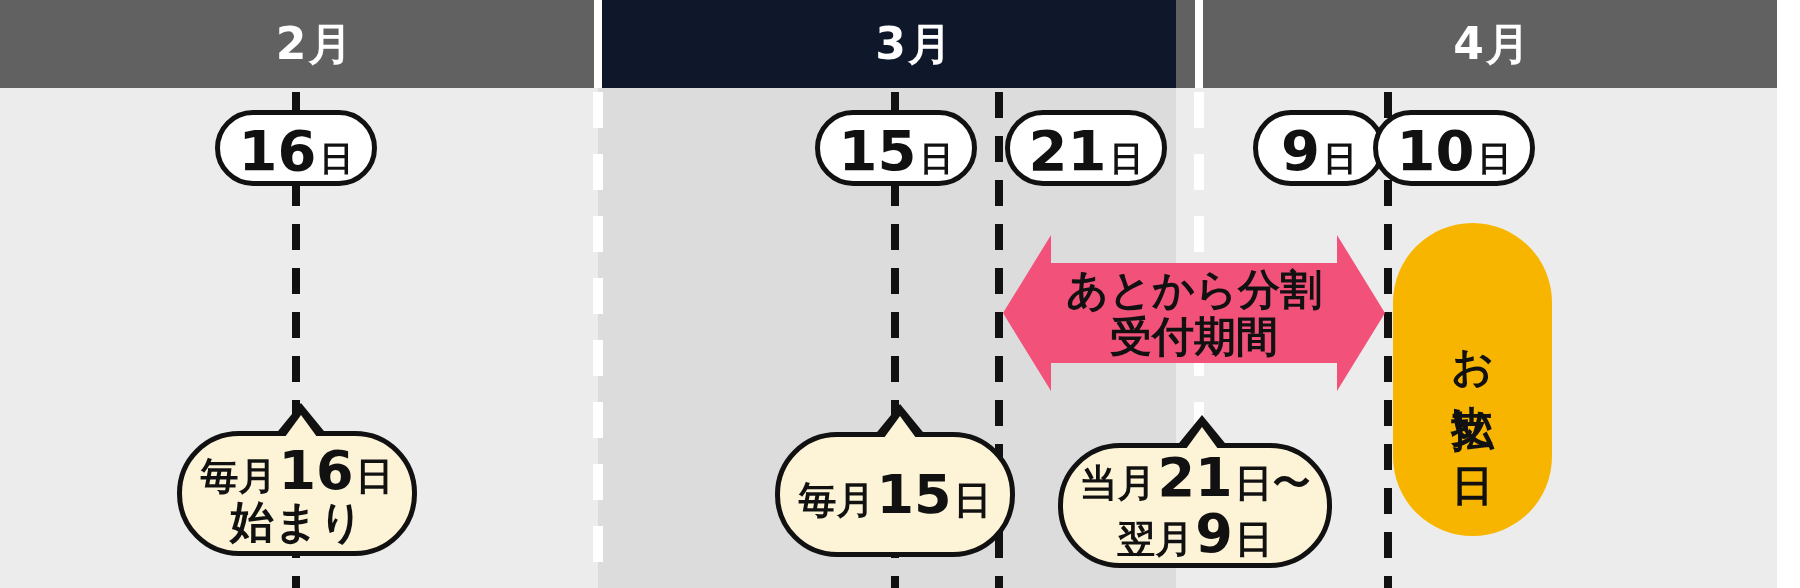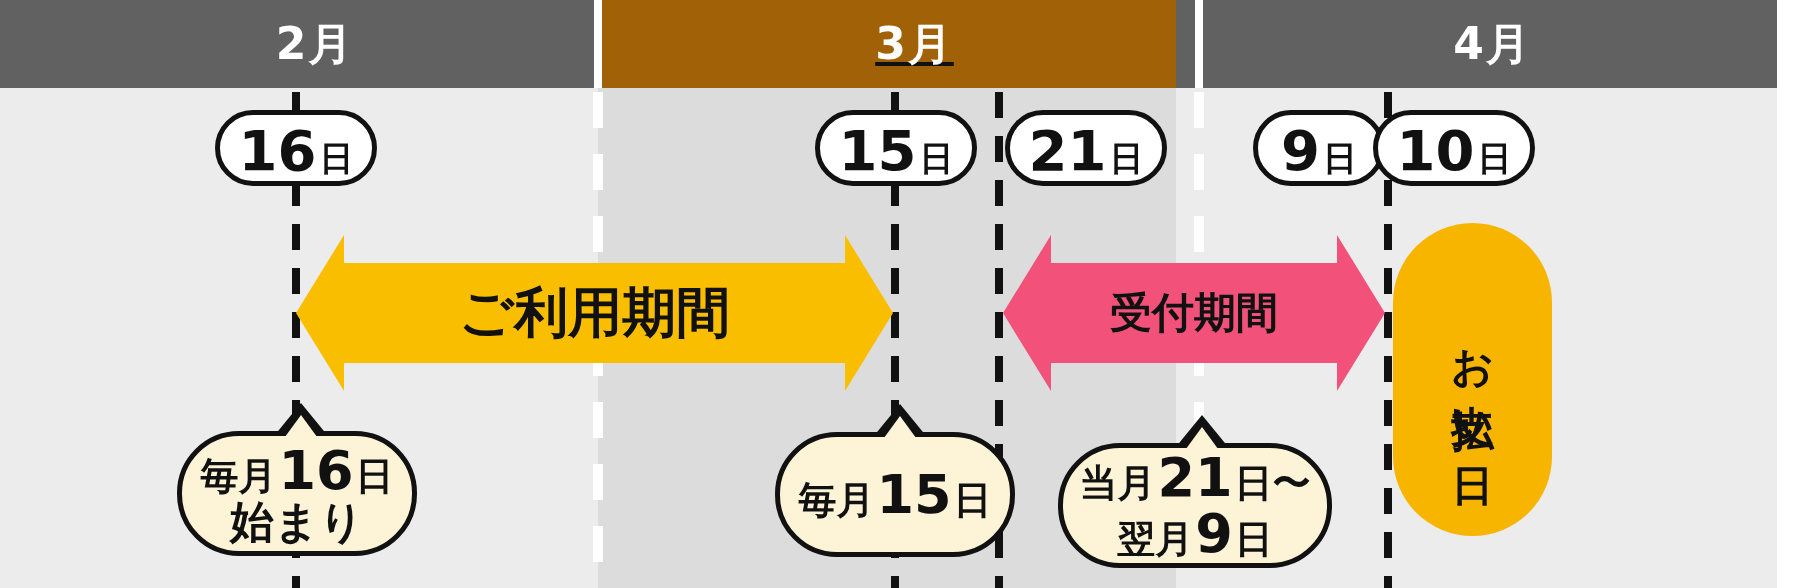--- a/index.html
+++ b/index.html
@@ -6,21 +6,21 @@
   .stage{
     position:relative;width:1800px;height:588px;overflow:hidden;
     font-family:"DejaVu Sans","Liberation Sans",sans-serif;color:#111;
   }
   
   .col{position:absolute;top:0;height:588px;}
   .col-light{background:#ececec;}
   .col-mid{background:#dcdcdc;}
   .hdr{position:absolute;top:0;left:0;right:0;height:88px;display:flex;align-items:center;justify-content:center;}
   .hdr-gray{background:#616161;}
-  .hdr-black{background:#a16207;text-decoration:underline;}
+  .hdr-black{background:#0f172a;}
   .hdr span{color:#ffffff;font-size:44px;font-weight:800;letter-spacing:2px;margin-left:32px;}
   
   .wsep{position:absolute;top:0;width:8px;height:88px;background:#ffffff;}
   .wdash{position:absolute;top:92px;bottom:0;width:10px;
     background:repeating-linear-gradient(180deg,#ffffff 0 36px,transparent 36px 62px);}
   
   .kdash{position:absolute;top:92px;bottom:0;width:8px;
     background:repeating-linear-gradient(180deg,#111 0 26px,transparent 26px 44px);}
   
   .pill{
@@ -94,32 +94,27 @@
   <div class="wsep" style="left:594px;"></div>
   <div class="wsep" style="left:1195px;"></div>
   <div class="wdash" style="left:593px;"></div>
   <div class="wdash" style="left:1194px;"></div>
 
   <div class="kdash" style="left:292px;"></div>
   <div class="kdash" style="left:891px;"></div>
   <div class="kdash" style="left:995px;"></div>
   <div class="kdash" style="left:1384px;"></div>
 
-  <div class="arrow" style="left:296px;width:597px;">
-    <svg width="597" height="156" viewBox="0 0 597 156">
-      <polygon class="fill-amber" points="0,78 48,0 48,28 549,28 549,0 597,78 549,156 549,128 48,128 48,156"></polygon>
-    </svg>
-    <div class="alabel alabel-big">ご利用期間</div>
-  </div>
 
   <div class="arrow" style="left:1003px;width:382px;">
     <svg width="382" height="156" viewBox="0 0 382 156">
       <polygon class="fill-pink" points="0,78 48,0 48,28 334,28 334,0 382,78 334,156 334,128 48,128 48,156"></polygon>
     </svg>
     <div class="alabel alabel-two">
+      <span>あとから分割</span>
       <span>受付期間</span>
     </div>
   </div>
 
   <div class="capsule">
     <span>お支払い日</span>
   </div>
 
   <div class="pill" style="left:215px;width:162px;">
     <span class="num">16</span>

